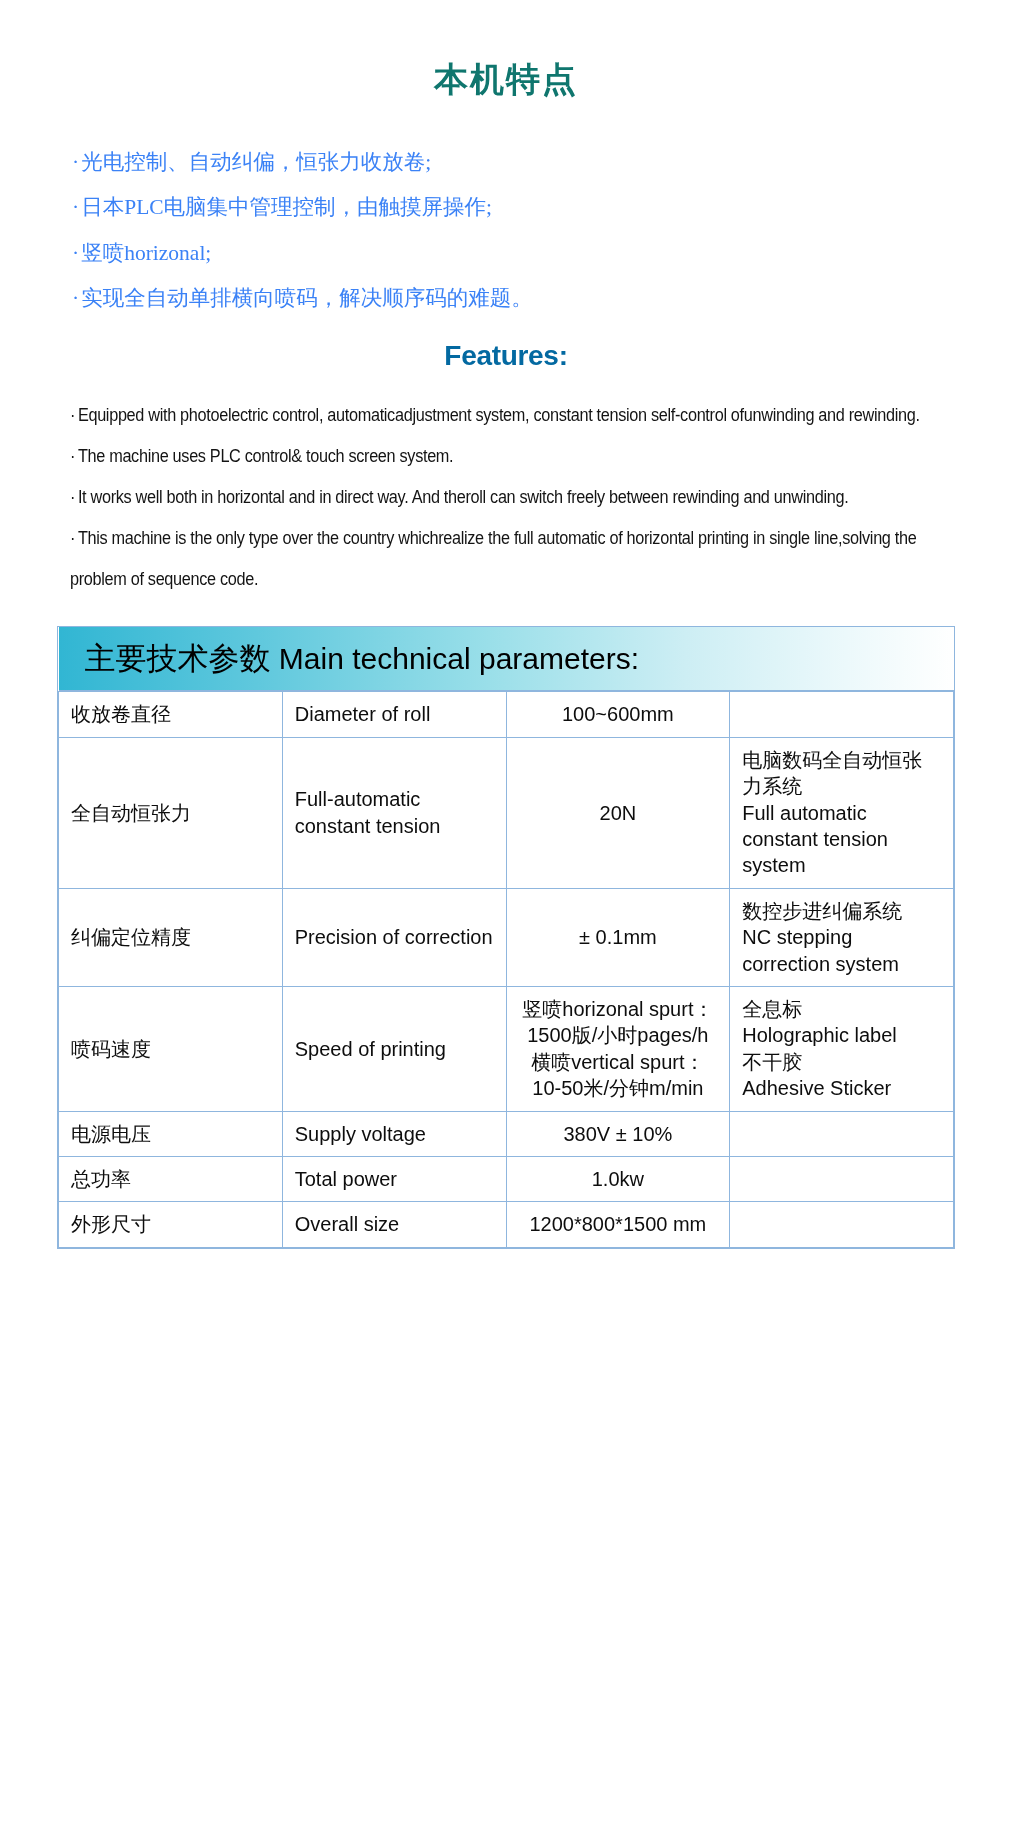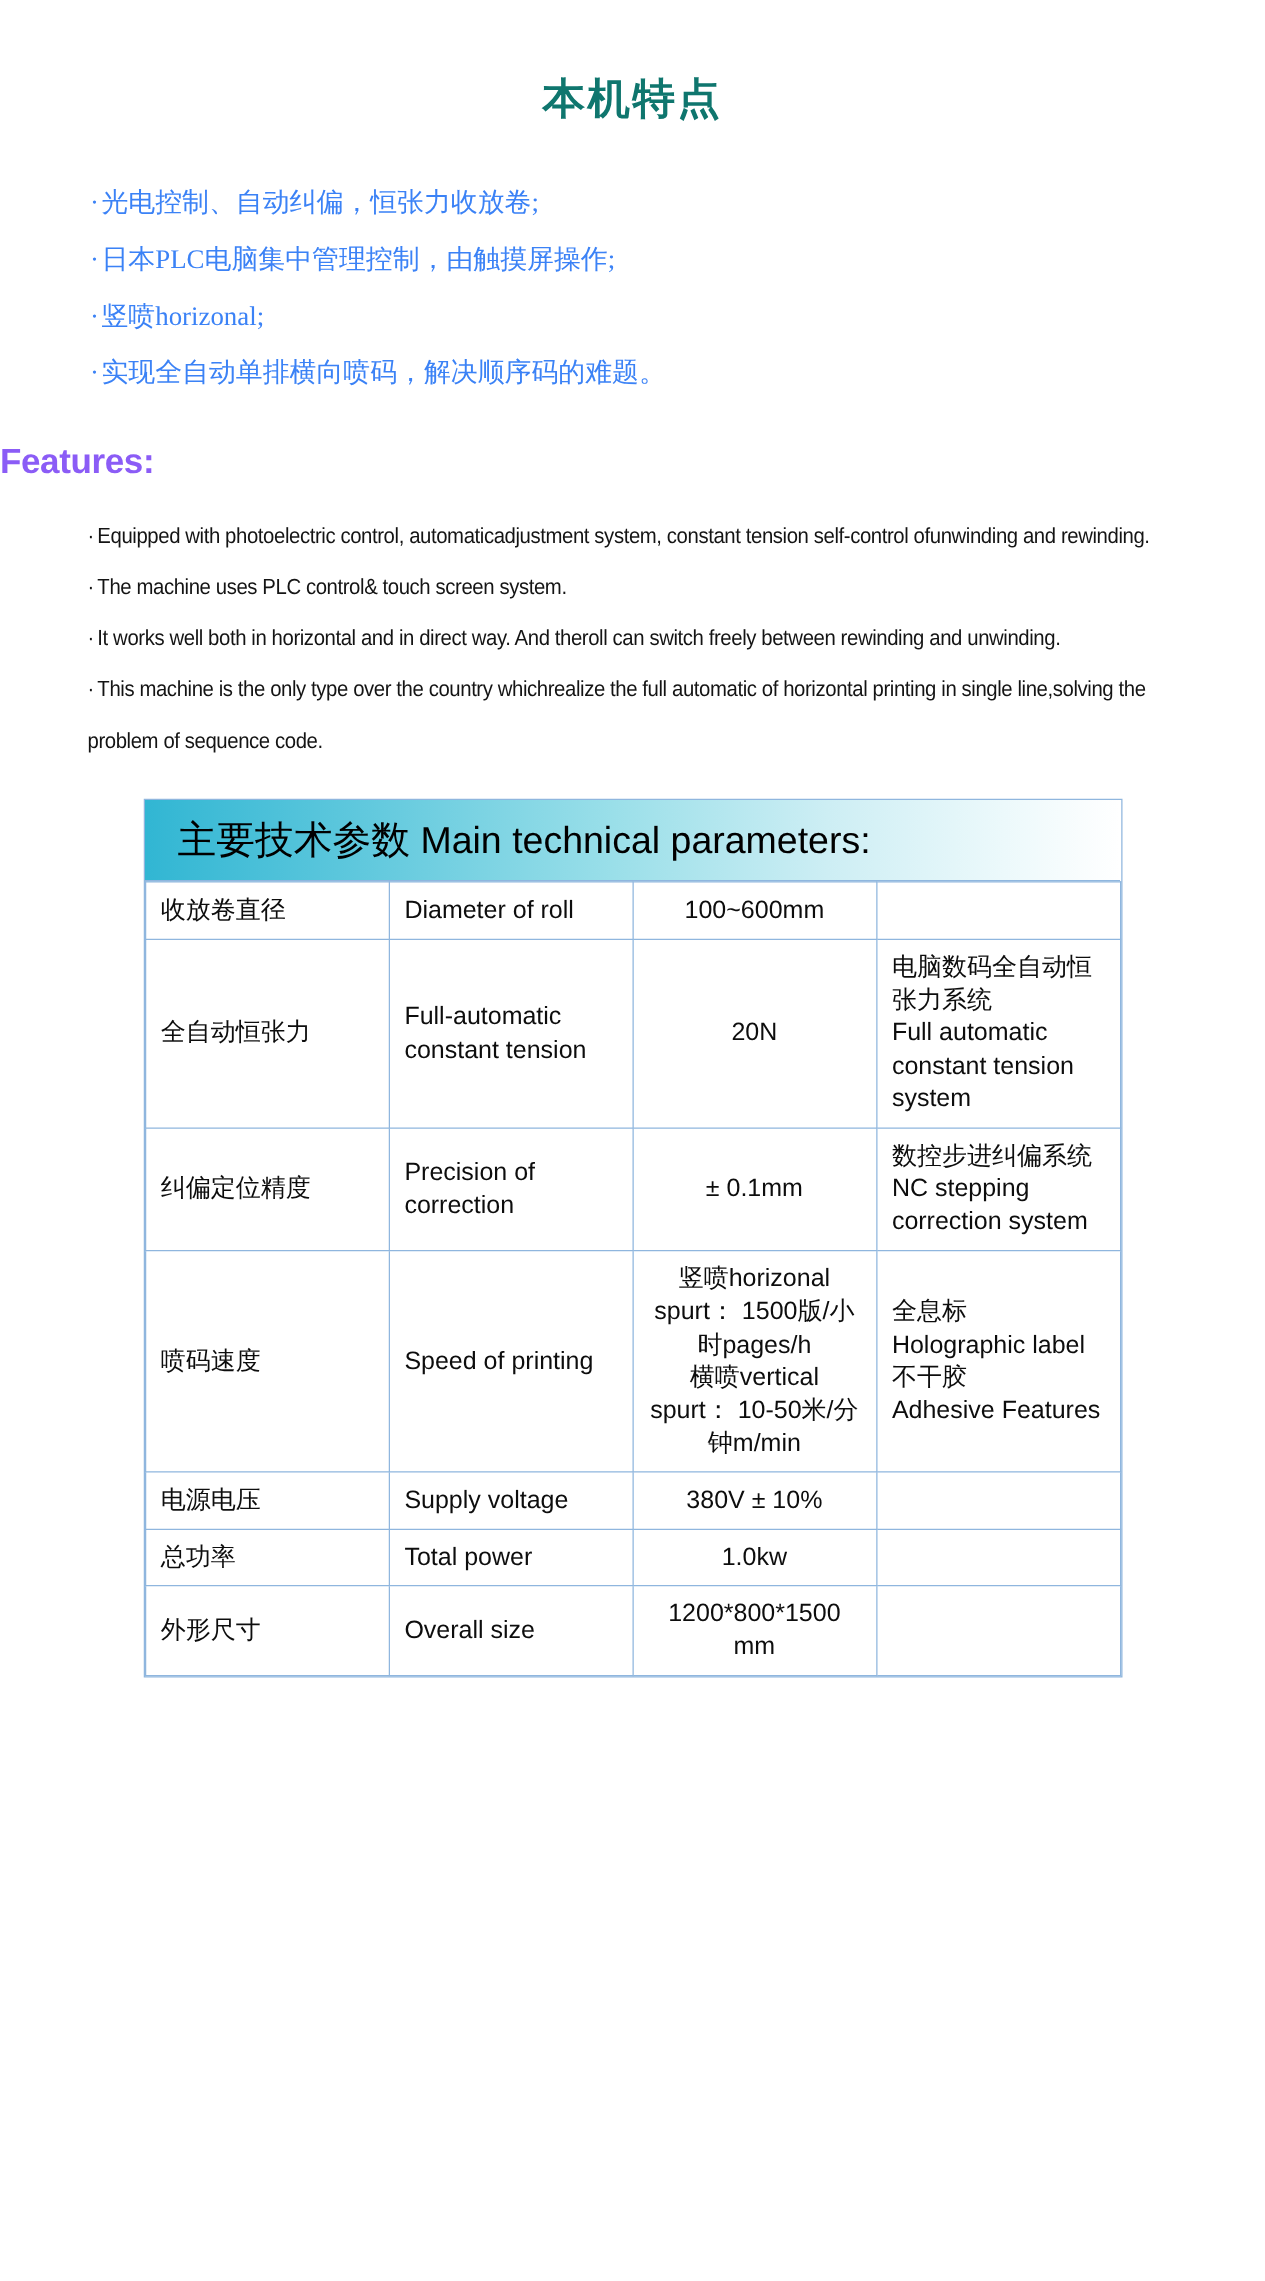--- a/index.html
+++ b/index.html
@@ -39,25 +39,25 @@
     margin-bottom: 24px;
     color: #3b82f6;
     white-space: nowrap;
     letter-spacing: 0px;
     font-family: Liberation Serif, serif;
   }
   .cn-list li .dot { margin-right: 2px; }
 
   
   .features-title {
-    text-align: left;
-    color: #8b5cf6;
+    text-align: center;
+    color: #0369a1;
     font-weight: bold;
     font-size: 28px;
-    margin-top: 43px;
+    margin-top: 30px;
     font-stretch: condensed;
     letter-spacing: -0.3px;
   }
 
   
   .en-block {
     margin-top: 20px;
     padding: 0 62px 0 70px;
   }
   .en-para {
@@ -69,21 +69,21 @@
     font-stretch: condensed;
     transform: scaleX(0.93);
     transform-origin: left center;
     width: 107.5%;
   }
   .en-para .dot { margin-right: 3px; }
 
   
   .table-wrap {
     margin: 26px auto 0 auto;
-    width: 783px;
+    width: 898px;
     border: 1.5px solid #8fb6de;
   }
   table.spec {
     width: 100%;
     border-collapse: collapse;
     table-layout: fixed;
   }
   table.spec td {
     border: 1.3px solid #8fb6de;
     vertical-align: middle;
@@ -173,21 +173,21 @@
       </tr>
 
       <tr>
         <td class="col-cn">喷码速度</td>
         <td class="col-en">Speed of printing</td>
         <td class="col-val cell-center cell-multi" style="white-space: pre-line;">竖喷horizonal spurt： 1500版/小时pages/h
 横喷vertical spurt： 10-50米/分钟m/min</td>
         <td class="col-note cell-multi" style="white-space: pre-line;">全息标
 Holographic label
 不干胶
-Adhesive Features</td>
+Adhesive Sticker</td>
       </tr>
 
       <tr>
         <td class="col-cn">电源电压</td>
         <td class="col-en">Supply voltage</td>
         <td class="col-val cell-center">380V ± 10%</td>
         <td class="col-note cell-multi" style="white-space: pre-line;"></td>
       </tr>
 
       <tr>

